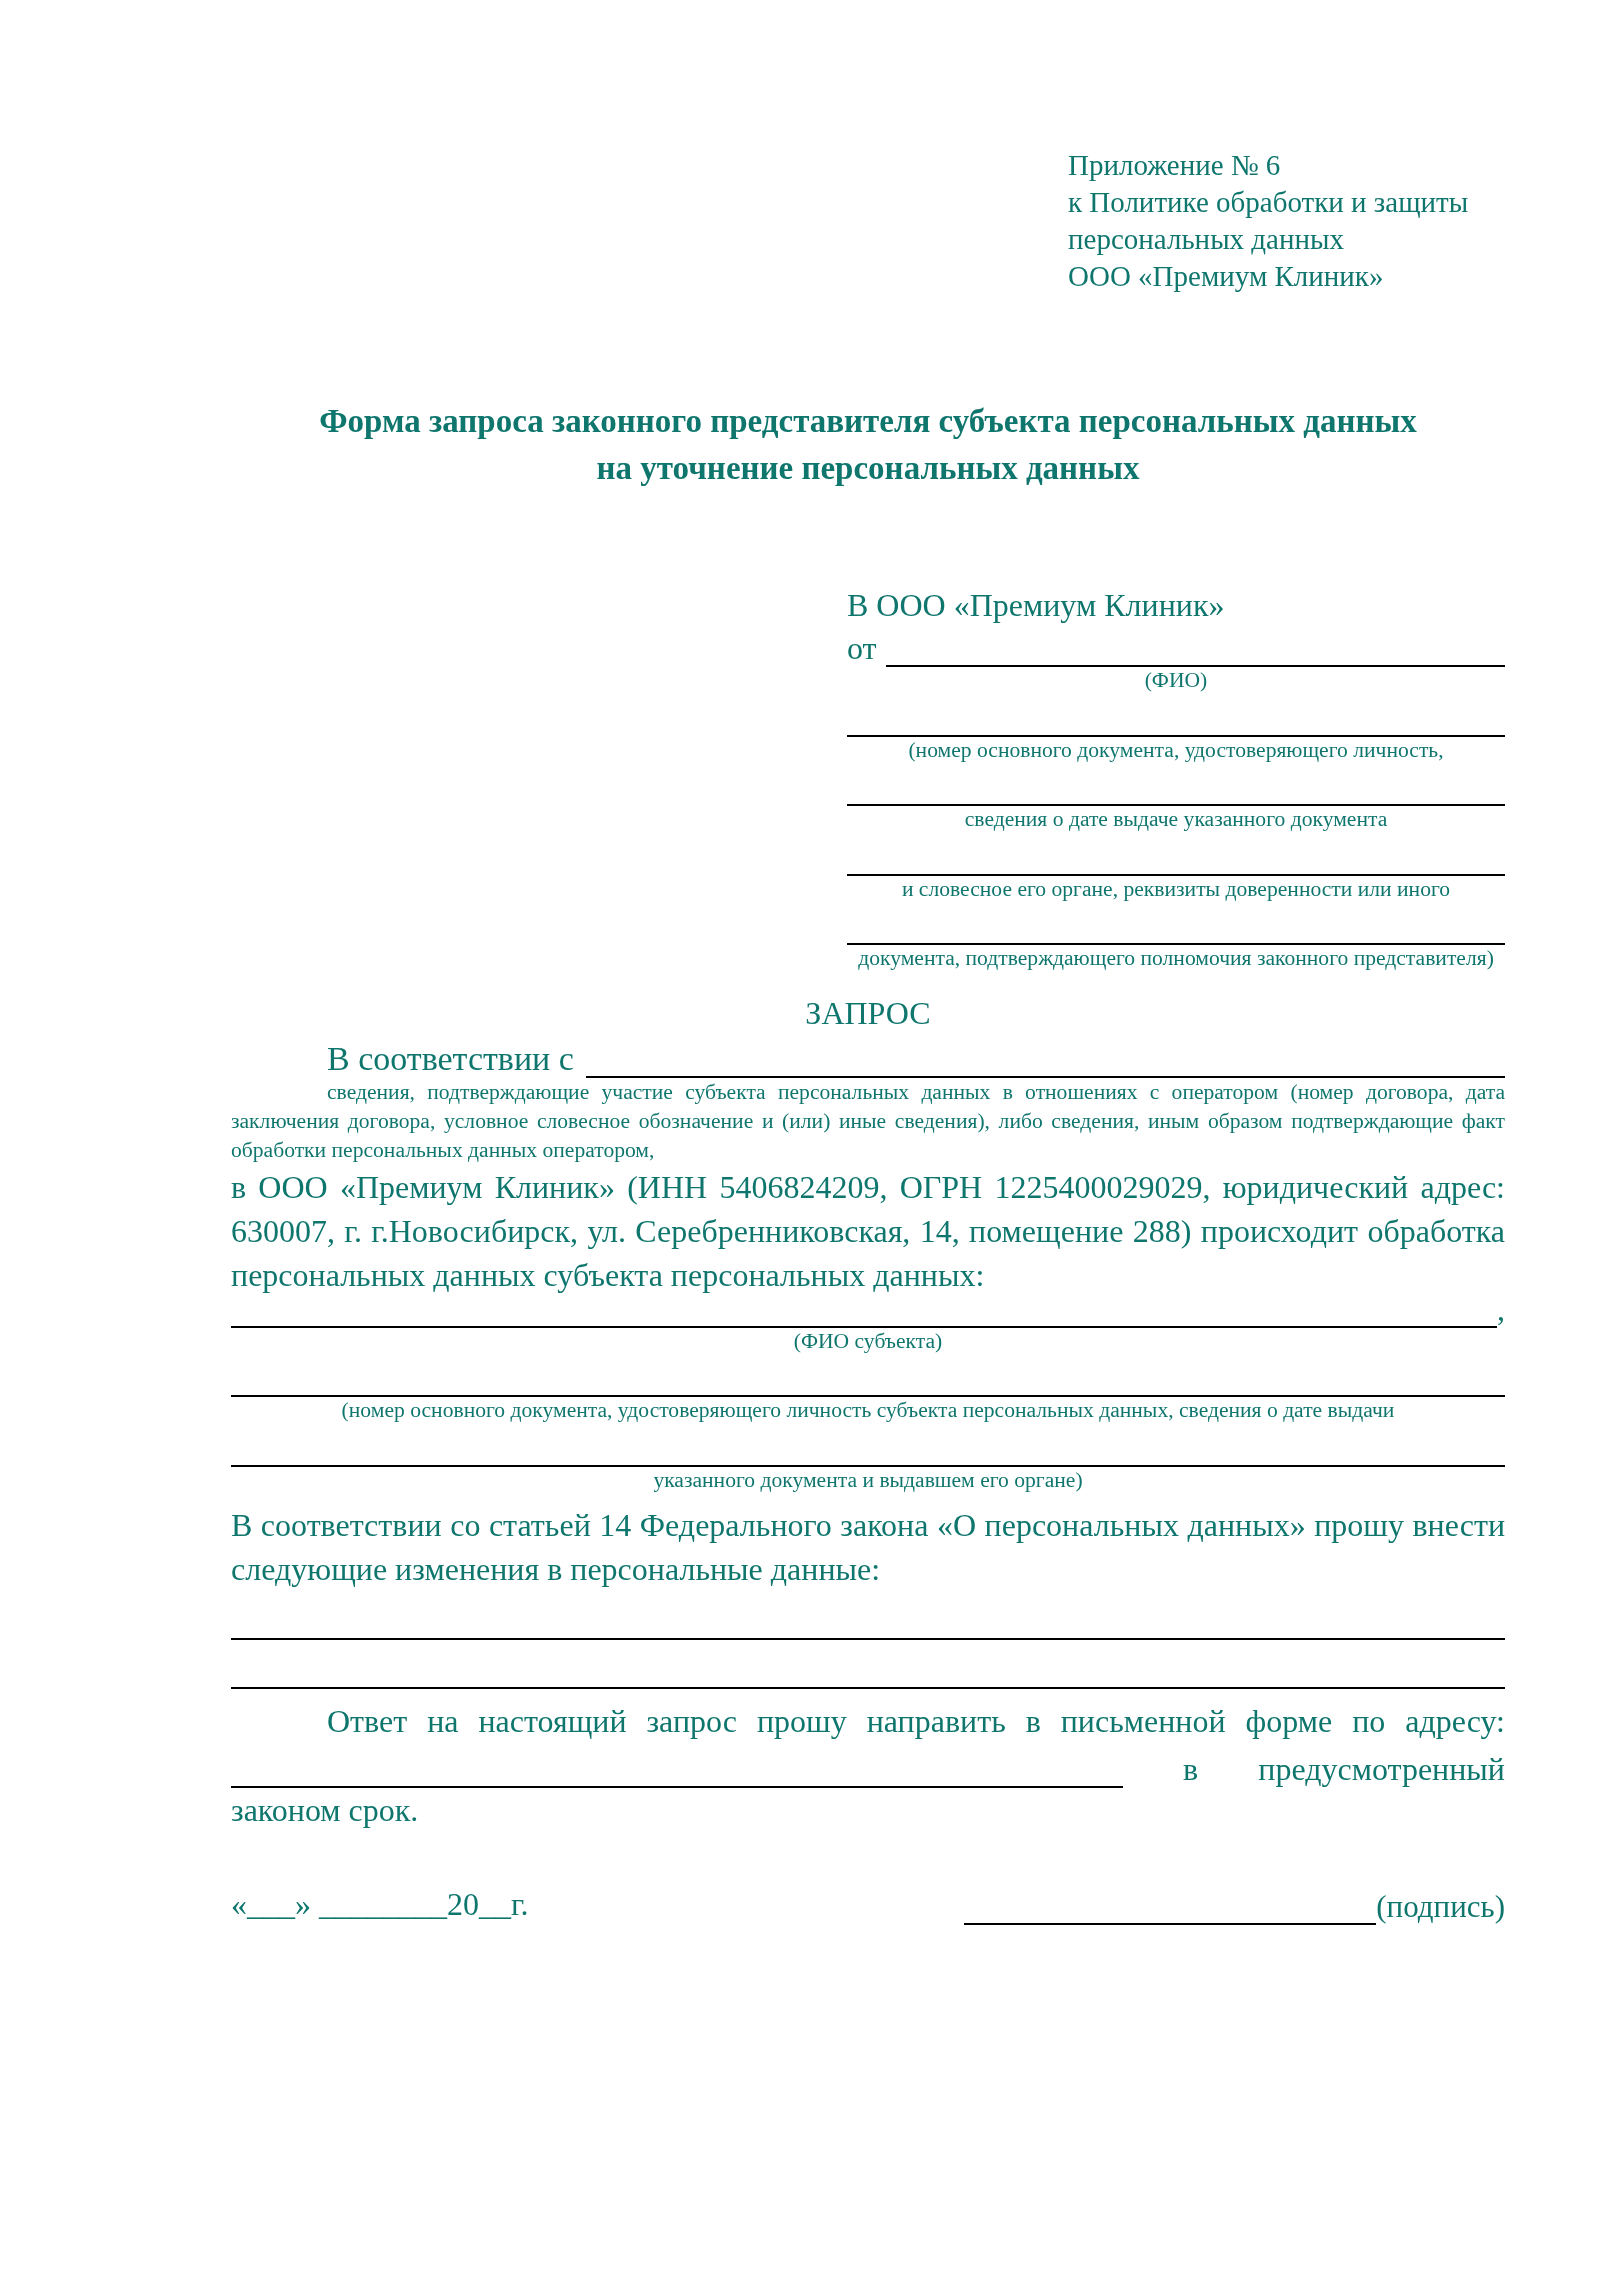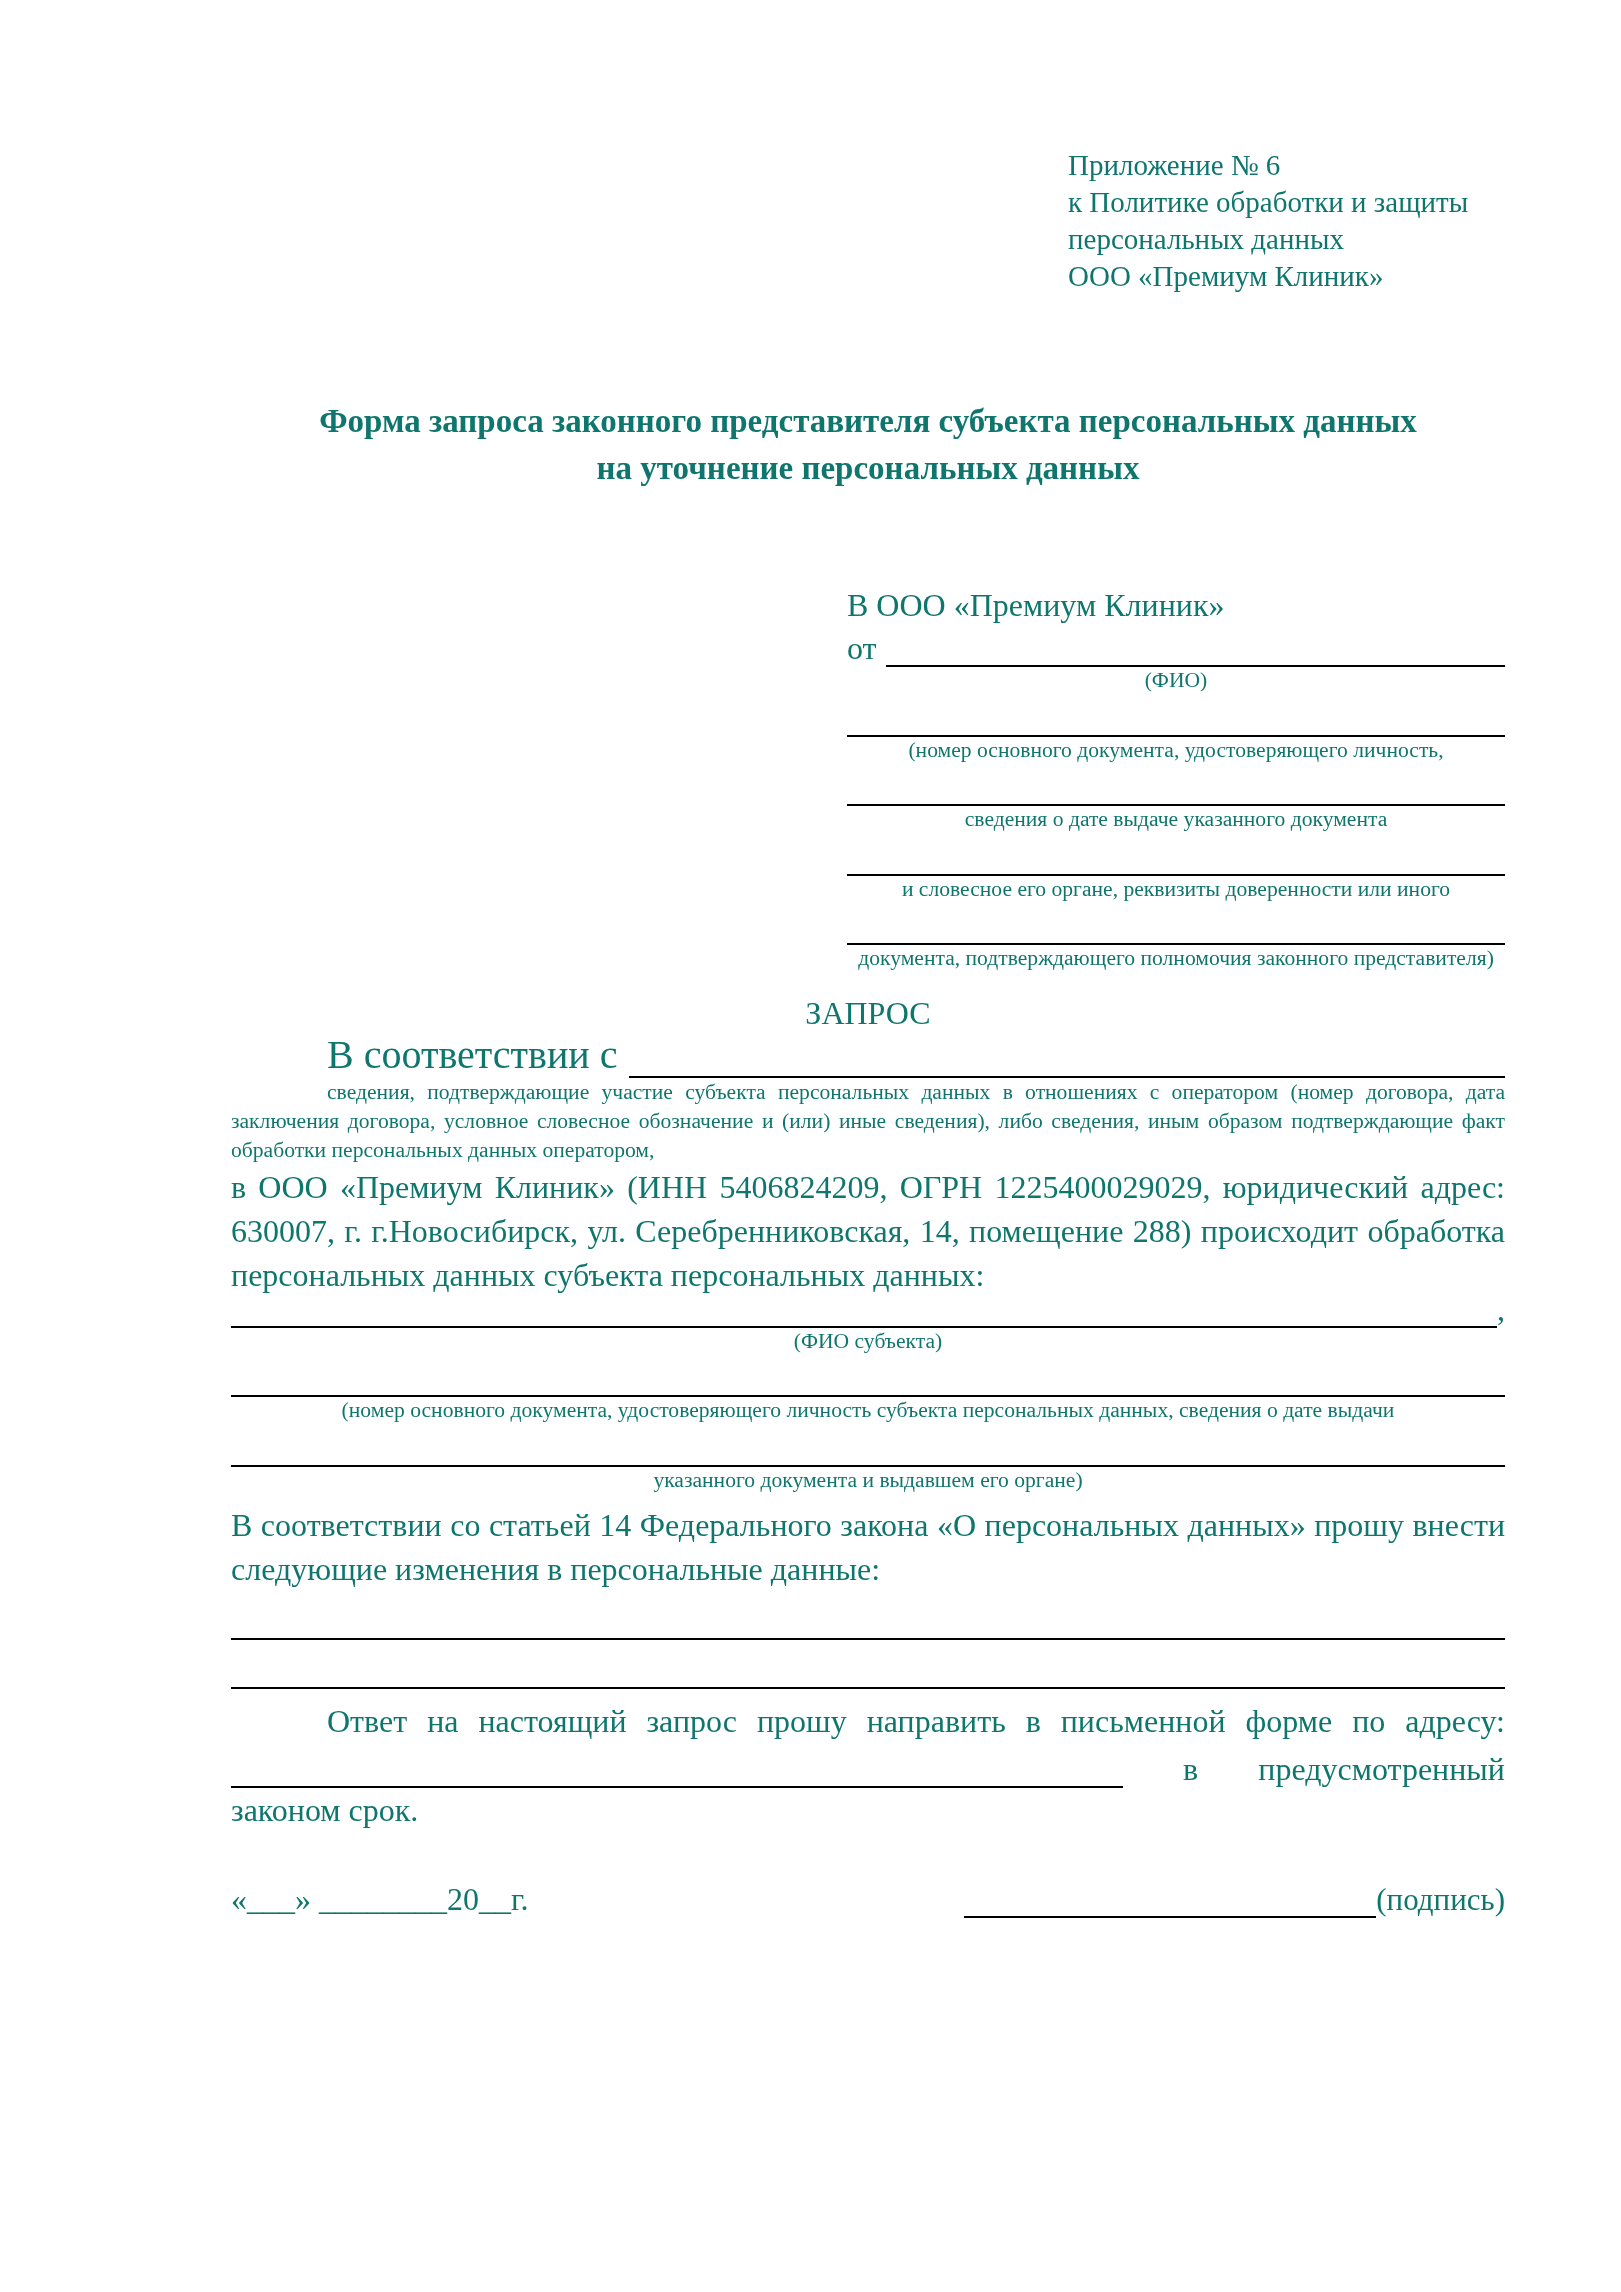--- a/index.html
+++ b/index.html
@@ -24,21 +24,21 @@
   .addressee { margin-left: 616px; margin-top: 93px; font-size: 32px; }
   .addr-to { line-height: 41px; }
   .from-row { display: flex; align-items: flex-end; height: 41px; }
   .from-row .lbl { white-space: nowrap; padding-right: 9.8px; }
   .fill { flex: 1 1 auto; border-bottom: 2px solid #000; }
   .caption { font-size: 21.6px; line-height: 26.5px; text-align: center; }
   .blank { height: 41px; border-bottom: 2px solid #000; }
 
   .zapros { margin-top: 20px; text-align: center; font-size: 32px; line-height: 43px; }
 
-  .accord-row { display: flex; align-items: flex-end; height: 43px; padding-left: 96px; font-size: 40px; }
+  .accord-row { display: flex; align-items: flex-end; height: 43px; padding-left: 96px; font-size: 34px; }
   .accord-row .lbl { white-space: nowrap; padding-right: 11.8px; }
 
   .small-note { font-size: 21.6px; line-height: 29px; text-align: justify; text-indent: 96px; }
 
   .body-par { font-size: 32px; line-height: 44px; text-align: justify; }
 
   .comma-row { display: flex; align-items: flex-end; height: 31px; font-size: 32px; }
   .caption.center { text-align: center; }
 
   .art14 { margin-top: 10px; }
@@ -46,21 +46,21 @@
   .blank-tall { height: 47px; border-bottom: 2px solid #000; }
 
   .answer-par { margin-top: 9.8px; text-indent: 96px; text-align: justify; text-align-last: justify; }
 
   .addr-row { display: flex; align-items: flex-end; justify-content: space-between; height: 45px; font-size: 32px; }
   .addr-row .fill-part { width: 70%; border-bottom: 2px solid #000; align-self: stretch; }
   .addr-row .w { white-space: nowrap; }
 
   .last-line { font-size: 32px; line-height: 44px; }
 
-  .footer-row { display: flex; justify-content: space-between; align-items: flex-end; margin-top: 41px; font-size: 32px; height: 45px; }
+  .footer-row { display: flex; justify-content: space-between; align-items: flex-start; margin-top: 54px; font-size: 32px; height: 45px; }
   .sig-group { display: flex; align-items: flex-end; }
   .sig-line { width: 412px; border-bottom: 2px solid #000; height: 37px; }
   .sig-cap { font-size: 31px; white-space: nowrap; }
 </style>
 </head>
 <body>
 
 <div class="page">
 
   <div class="appendix">

